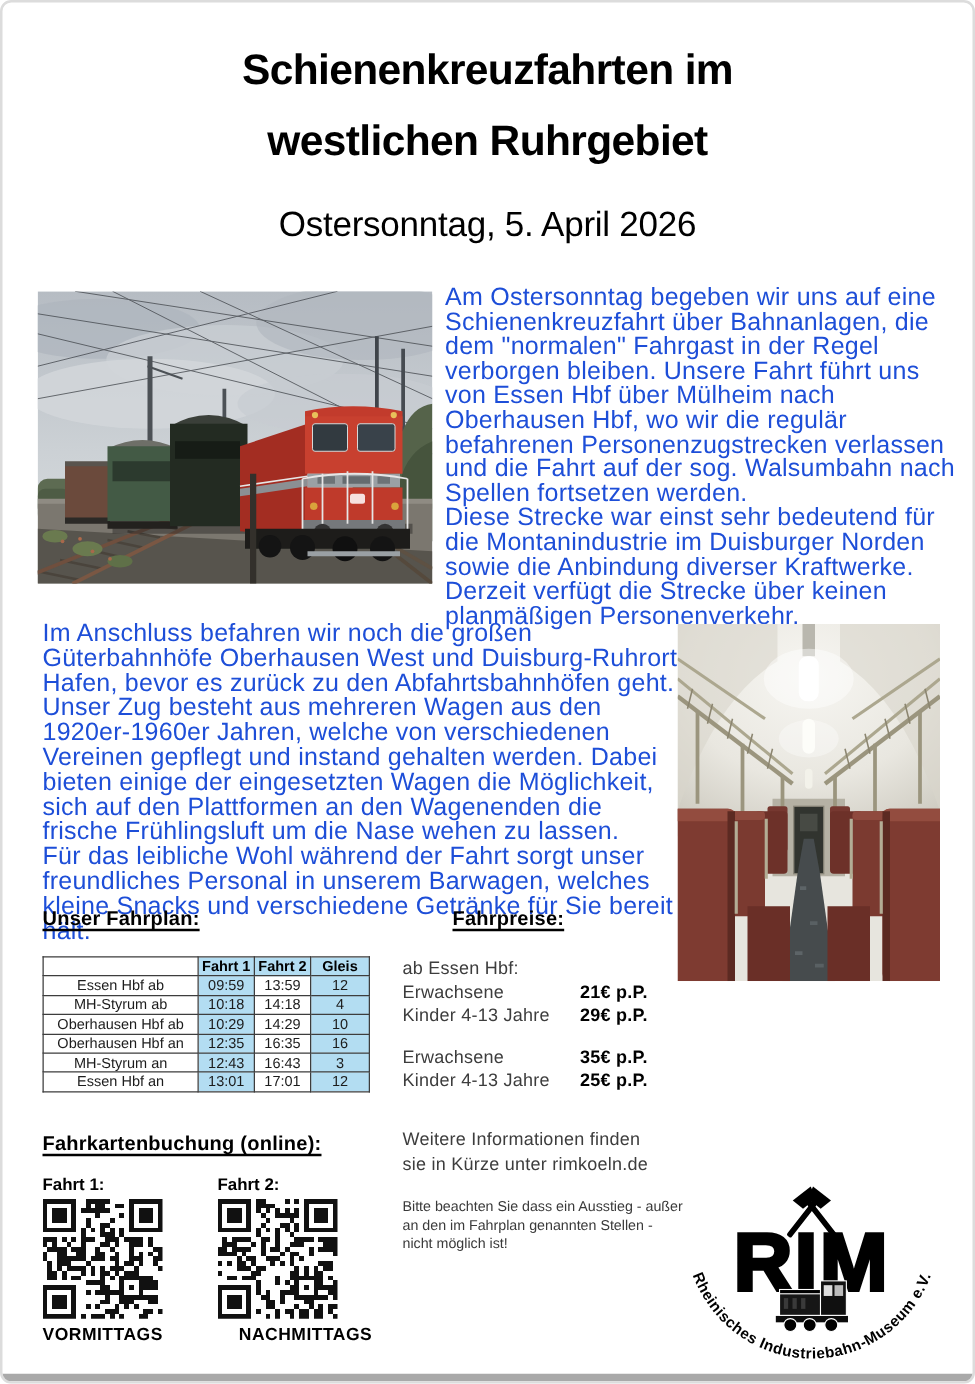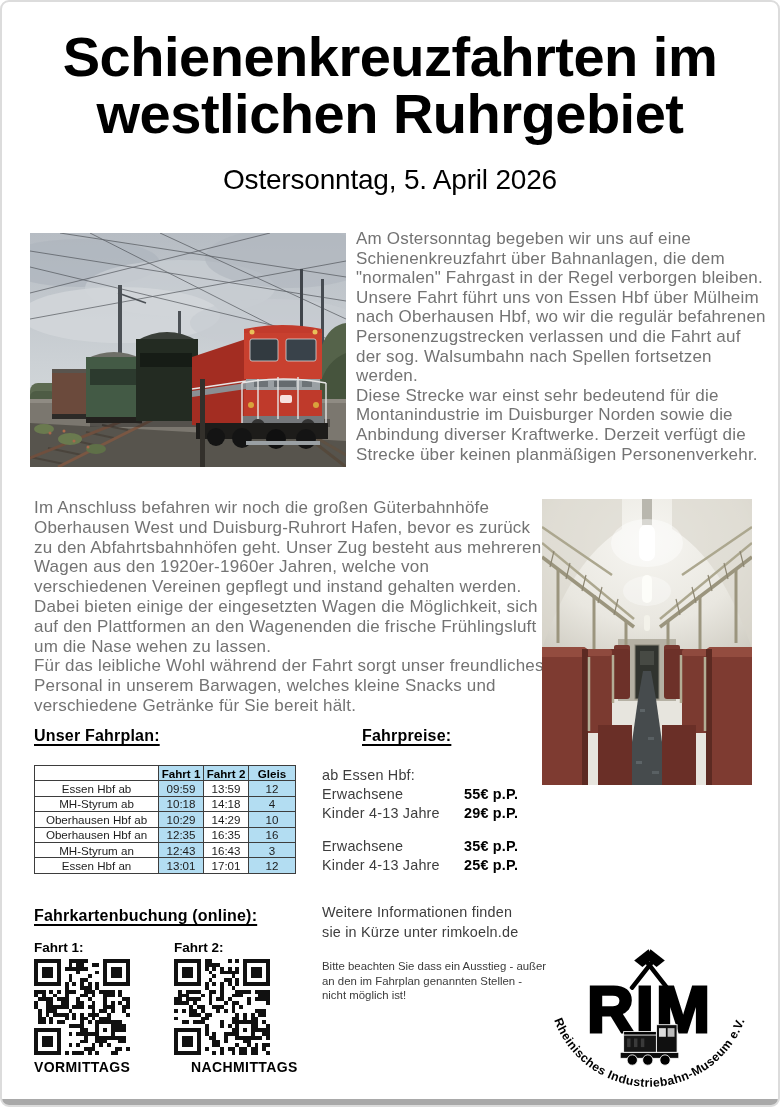--- a/index.html
+++ b/index.html
@@ -2,25 +2,25 @@
 <html style="--hl: #b3ddf2;"><head>
 <meta charset="utf-8">
 <style>
   html,body{margin:0;padding:0;background:#fff;}
   .page{position:relative;width:780px;height:1107px;background:#fff;box-sizing:border-box;
         border:2px solid #dcdcdc;border-radius:9px;overflow:hidden;
         font-family:"Liberation Sans",sans-serif;color:#000;}
   .bottombar{position:absolute;left:0;bottom:0;width:100%;height:6px;background:#a9a9a9;}
 
   .title{position:absolute;top:26px;left:0;width:100%;text-align:center;
-         font-size:56px;line-height:57px;font-weight:700;letter-spacing:-.5px;}
+         font-size:34px;line-height:57px;font-weight:700;letter-spacing:-.5px;}
   .subtitle{position:absolute;top:162px;left:0;width:100%;text-align:center;
          font-size:28px;font-weight:400;letter-spacing:-.2px;}
 
-  .para{position:absolute;color:#737373;font-size:17px;letter-spacing:.2px;white-space:pre-line;}
+  .para{position:absolute;color:#1d4ed8;font-size:20px;letter-spacing:.2px;white-space:pre-line;}
   .para1{left:354px;top:227px;width:410px;line-height:19.6px;}
   .para2{left:32px;top:496px;width:510px;line-height:19.8px;}
 
   .photo{position:absolute;overflow:hidden;}
   .photo svg{display:block;width:100%;height:100%;}
   .photo1{left:28px;top:231px;width:316px;height:234px;}
   .photo2{left:540px;top:497px;width:210px;height:286px;}
 
   .h{position:absolute;font-size:16px;font-weight:700;letter-spacing:.2px;
      text-decoration:underline;text-decoration-thickness:2px;text-underline-offset:3px;}
@@ -320,21 +320,21 @@
       </tr>
     </tbody>
   </table>
 
   <div class="h h-preise">Fahrpreise:</div>
   <div class="prices">
     <div class="pgroup">
       <div class="plabel">ab Essen Hbf:</div>
       <div class="prow">
         <span class="pname">Erwachsene</span>
-        <span class="pval">55€ p.P.</span>
+        <span class="pval">21€ p.P.</span>
       </div>
       <div class="prow">
         <span class="pname">Kinder 4-13 Jahre</span>
         <span class="pval">29€ p.P.</span>
       </div>
     </div>
     <div class="pgroup">
       <div class="prow">
         <span class="pname">Erwachsene</span>
         <span class="pval">35€ p.P.</span>

